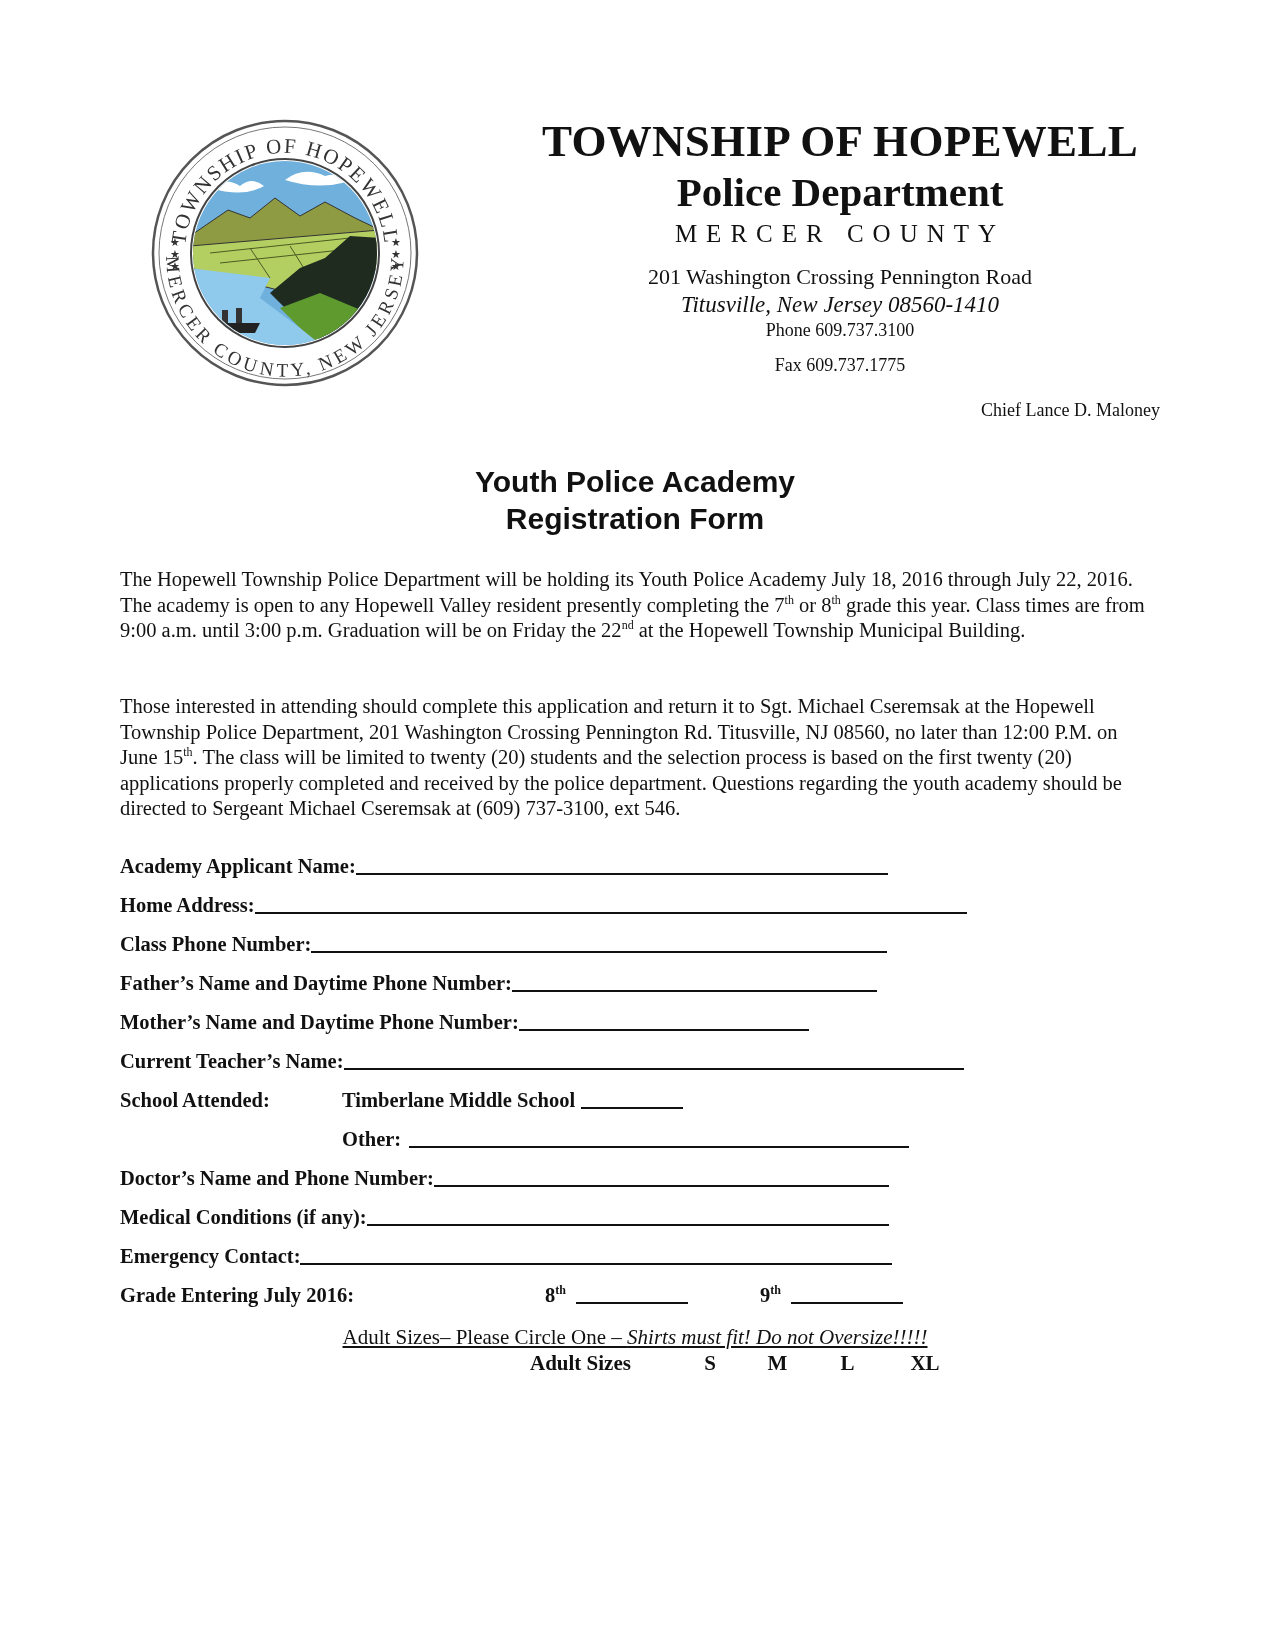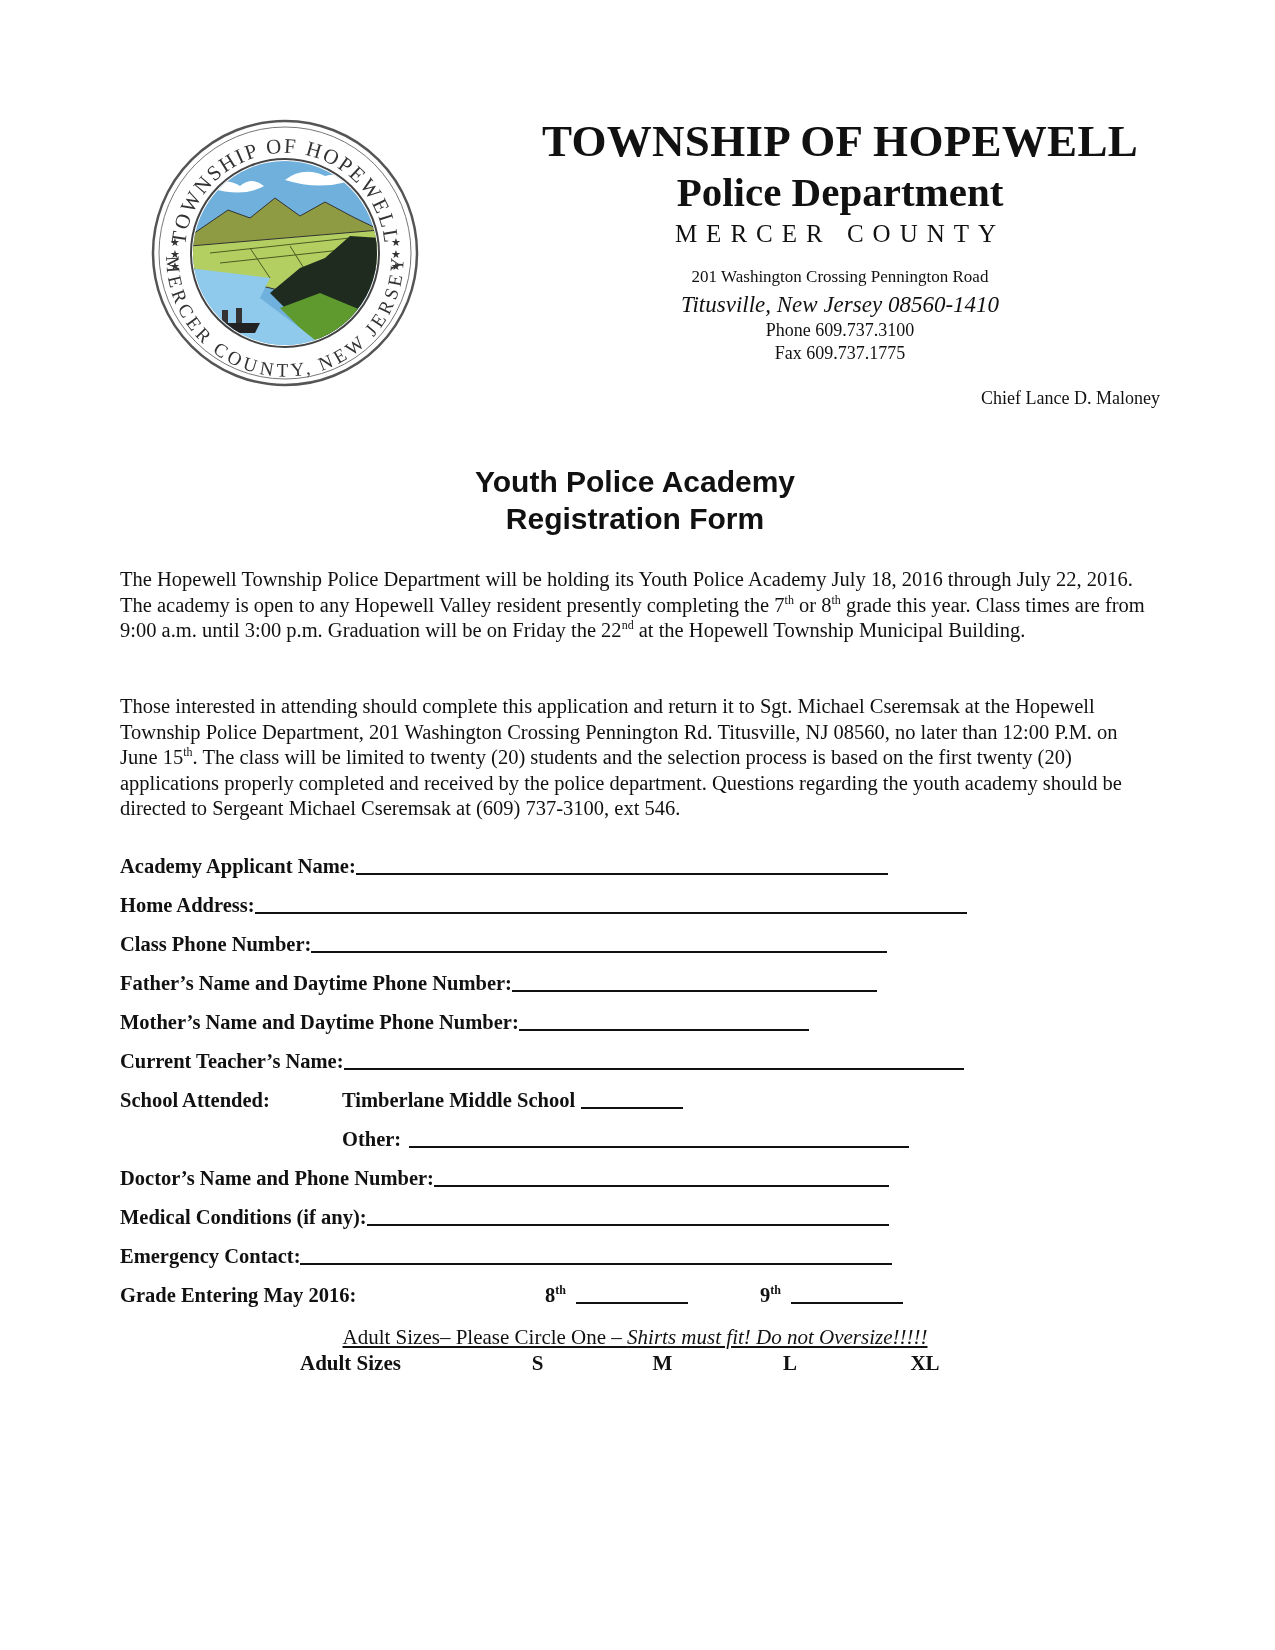--- a/index.html
+++ b/index.html
@@ -4,24 +4,24 @@
 <style>
   html, body { margin: 0; padding: 0; background: #ffffff; }
   body { width: 1275px; height: 1650px; position: relative; overflow: hidden; color: #111; font-family: "Liberation Serif", serif; }
 
   .seal { position: absolute; left: 150px; top: 118px; width: 270px; height: 270px; }
 
   .letterhead { position: absolute; left: 520px; top: 115px; width: 640px; text-align: center; }
   .lh-title { font-family: "Liberation Serif", serif; font-weight: bold; font-size: 45px; line-height: 52px; letter-spacing: 0.3px; }
   .lh-dept { font-family: "Liberation Serif", serif; font-weight: bold; font-size: 41px; line-height: 50px; margin-top: 0px; }
   .lh-county { font-size: 25px; letter-spacing: 9px; line-height: 30px; margin-top: 2px; }
-  .lh-addr1 { font-size: 17px; line-height: 28px; margin-top: 14px; }
+  .lh-addr1 { font-size: 22px; line-height: 28px; margin-top: 14px; }
   .lh-addr2 { font-size: 23px; line-height: 28px; font-style: italic; }
   .lh-phone { font-size: 18px; line-height: 23px; }
-  .lh-fax { font-size: 18px; line-height: 23px; }
+  .lh-fax { font-size: 18px; line-height: 23px; margin-top: 12px; }
   .lh-chief { font-size: 18px; line-height: 30px; margin-top: 18px; text-align: right; }
 
   .form-title { position: absolute; left: 330px; width: 610px; top: 463px; text-align: center; font-family: "Liberation Sans", sans-serif; font-weight: bold; font-size: 30px; line-height: 37px; }
 
   .para { position: absolute; left: 120px; width: 1040px; font-size: 20.5px; line-height: 25.5px; }
   .para sup { font-size: 12px; line-height: 0; }
   .p1 { top: 567px; }
   .p2 { top: 694px; }
 
   .fields { position: absolute; left: 120px; top: 839px; width: 1050px; }
@@ -29,21 +29,21 @@
   .field-label { white-space: nowrap; }
   .blank { border-bottom: 2px solid #111; height: 20px; display: inline-block; margin-bottom: 3px; }
   .fr-school .school-label { width: 222px; }
   .fr-other { padding-left: 222px; }
   .sup-b { font-size: 12px; vertical-align: super; line-height: 0; }
 
   .uniform { position: absolute; left: 300px; width: 670px; top: 1325px; text-align: center; font-size: 21px; line-height: 25px; }
   .uniform .u-head { text-decoration: underline; }
   .uniform .u-note { text-decoration: underline; }
   .uniform .u-note em { font-style: italic; }
-  .sizes-row { font-weight: bold; font-size: 21px; display: flex; justify-content: space-between; gap: 0; margin-top: 1px; }
+  .sizes-row { font-weight: bold; font-size: 21px; display: flex; justify-content: flex-end; gap: 0; margin-top: 1px; }
   .sizes-row .size-opt { display: inline-block; text-align: center; }
 </style>
 </head>
 <body>
 
 <div class="seal">
   <svg width="270" height="270" viewBox="0 0 270 270">
     <defs>
       <clipPath id="inner">
           <circle cx="135" cy="135" r="92"></circle>
@@ -141,21 +141,21 @@
   </div>
   <div class="field-row">
     <span class="field-label">Medical Conditions (if any):</span>
     <span class="blank" style="width:522px"></span>
   </div>
   <div class="field-row">
     <span class="field-label">Emergency Contact:</span>
     <span class="blank" style="width:592px"></span>
   </div>
   <div class="field-row">
-    <span class="field-label" style="width:425px;display:inline-block">Grade Entering May 2016:</span>
+    <span class="field-label" style="width:425px;display:inline-block">Grade Entering July 2016:</span>
     <span class="field-label"><span>8</span><span class="sup-b">th</span></span>
     <span style="width:10px;display:inline-block"></span>
     <span class="blank" style="width:112px"></span>
     <span style="width:72px;display:inline-block"></span>
     <span class="field-label"><span>9</span><span class="sup-b">th</span></span>
     <span style="width:10px;display:inline-block"></span>
     <span class="blank" style="width:112px"></span>
   </div>
 </div>
 

